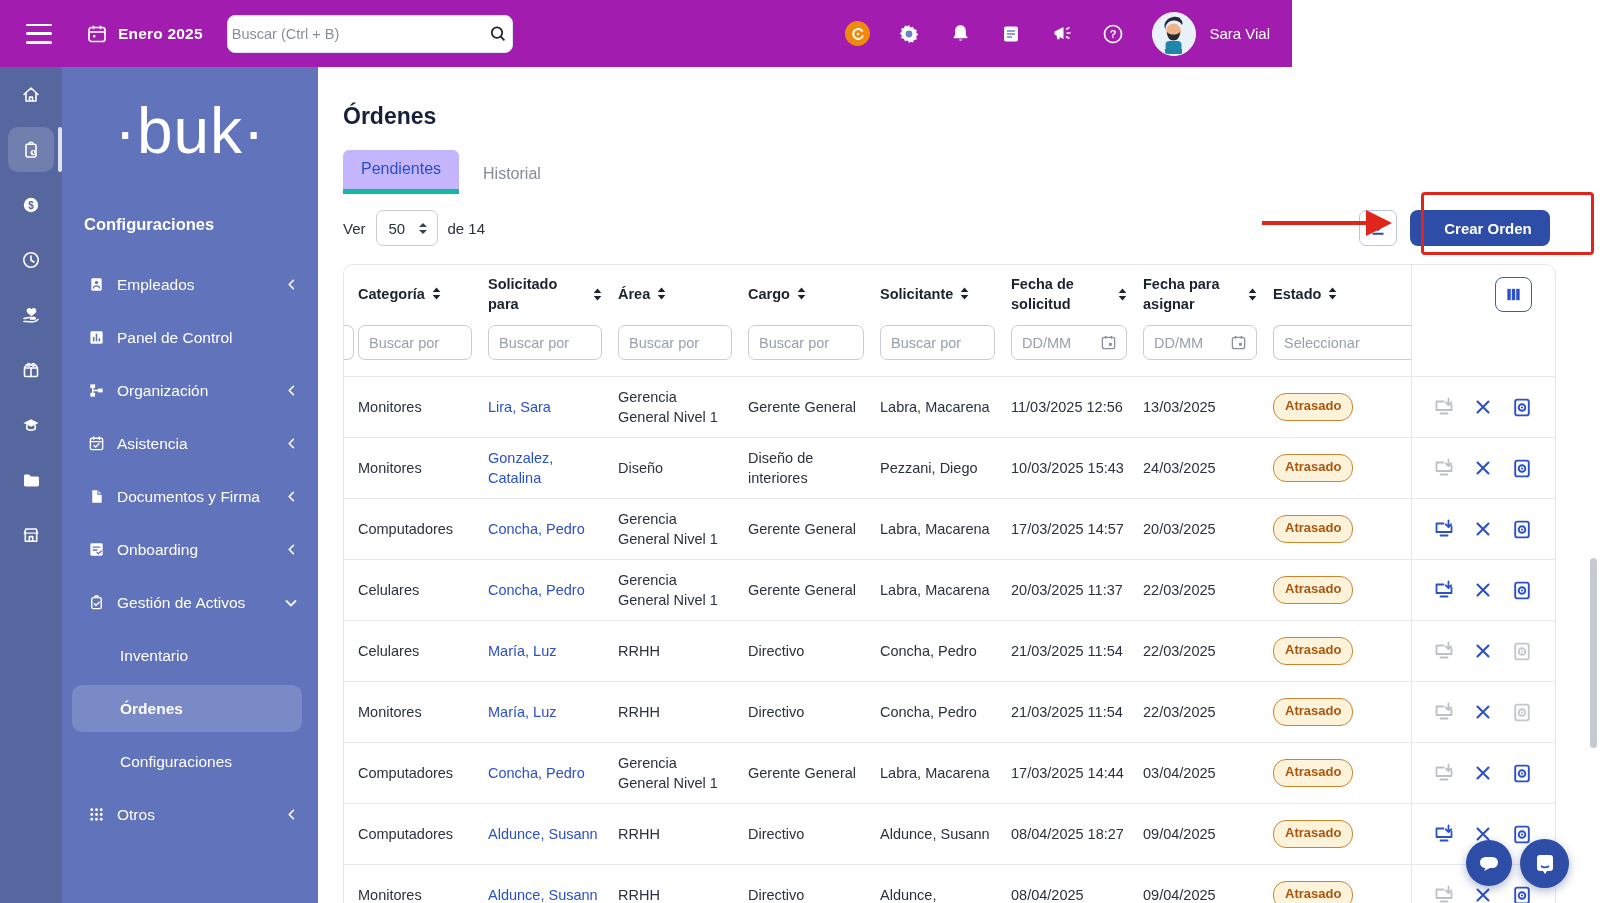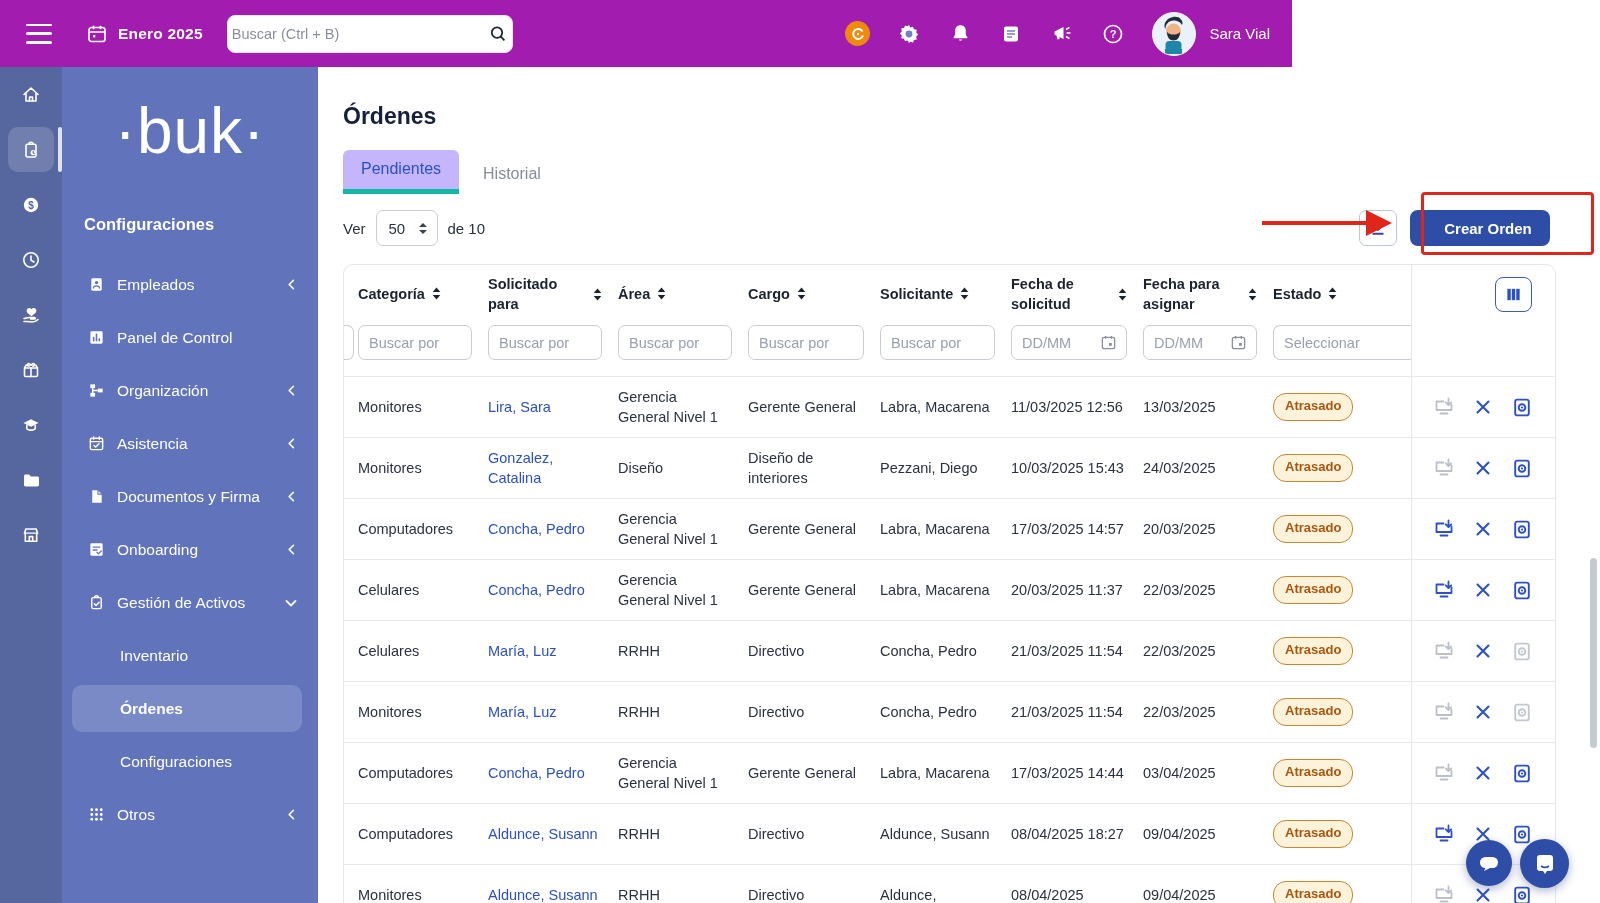--- a/index.html
+++ b/index.html
@@ -417,21 +417,21 @@
   </div>
   <div class="controls">
     <span class="lbl">Ver</span>
     <div class="pagesize">
       <span>50</span>
       <svg width="10" height="13" viewBox="0 0 10 13">
         <path d="M5 1 L9 5 H1 Z" fill="#3a4252"></path>
           <path d="M5 12 L1 8 H9 Z" fill="#3a4252"></path>
       </svg>
     </div>
-    <span class="lbl">de 10</span>
+    <span class="lbl">de 14</span>
     <button class="btn-download">
       <svg width="20" height="20" viewBox="0 0 20 20" fill="none" stroke="#2d4ba6" stroke-width="1.9">
         <path d="M10 3.2v8.6M6.4 8.4 10 12l3.6-3.6M4.5 15.8h11"></path>
       </svg>
     </button>
     <button class="btn-create">Crear Orden</button>
   </div>
 
   <div class="card" id="card">
       <div class="trow th-row">

